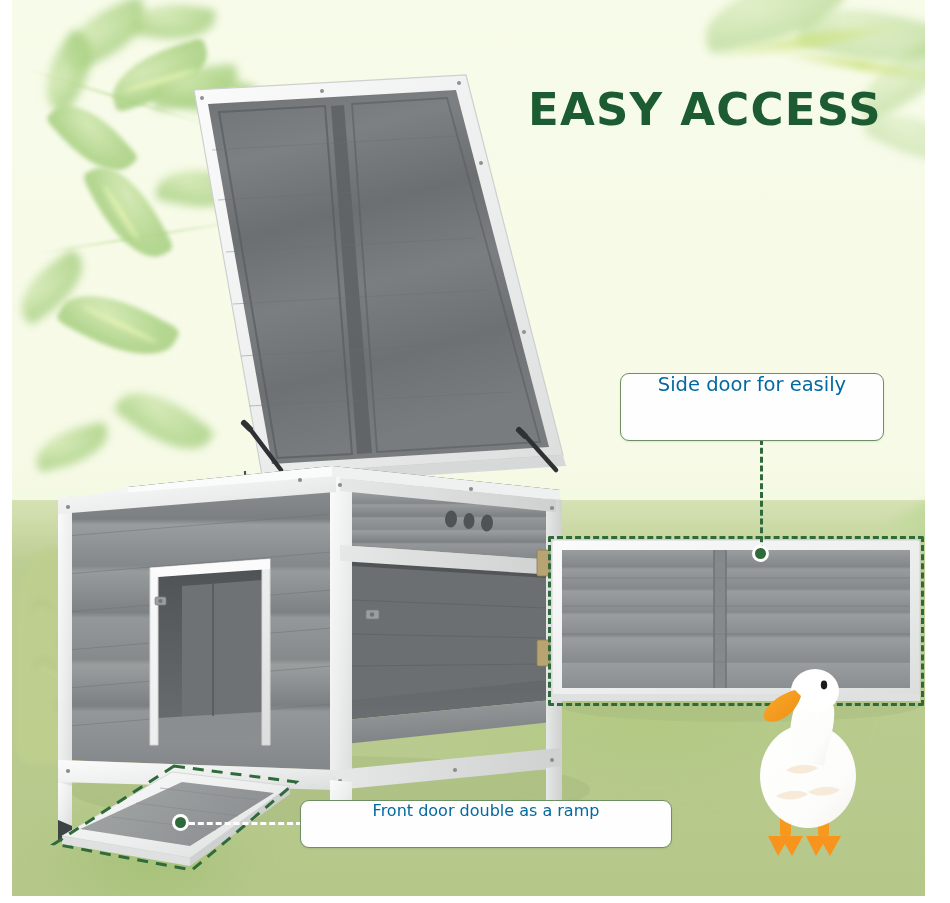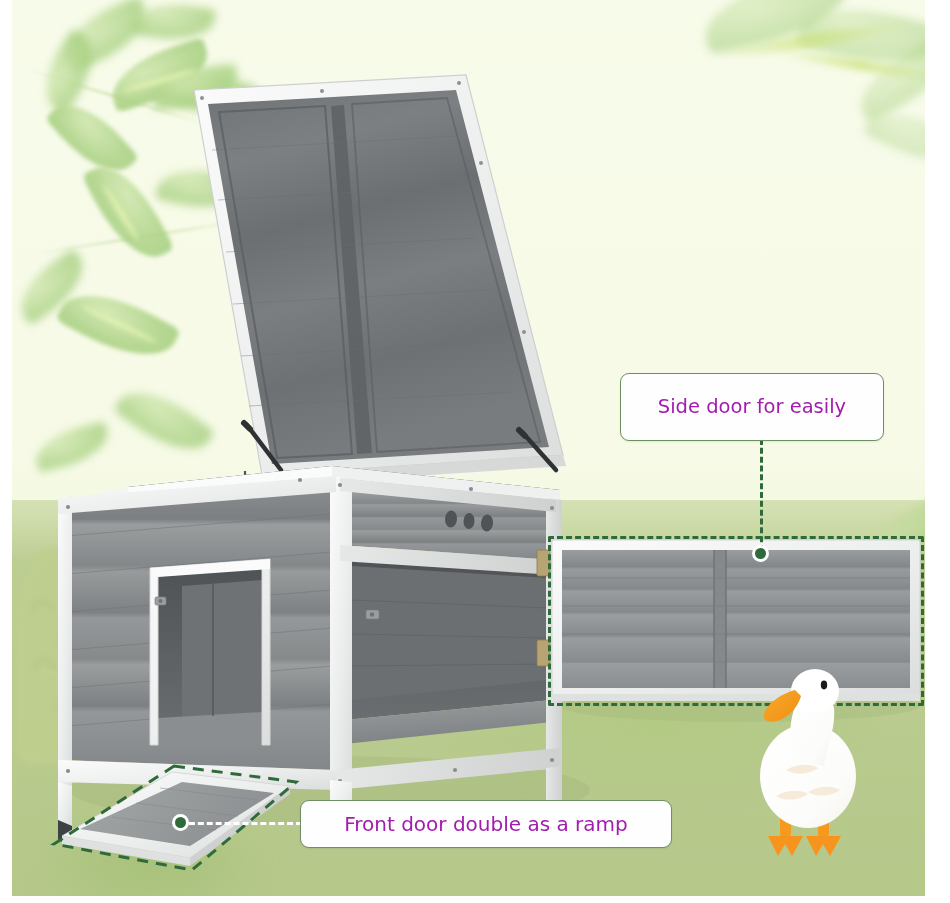--- a/index.html
+++ b/index.html
@@ -79,26 +79,26 @@
 
   
   .coop{position:absolute;left:0;top:0;width:950px;height:903px;pointer-events:none;}
   .coop svg{display:block;}
 
   
   .callout{
     position:absolute;background:#fefefe;
     border:1.4px solid #6d8f62;border-radius:9px;
     box-shadow:0 1px 2px rgba(60,80,45,.10);
-    display:flex;align-items:center;justify-content:center;
-    text-align:center;color:#a21caf;
+    display:flex;justify-content:center;
+    text-align:center;color:#0369a1;
     font-family:"DejaVu Sans","Liberation Sans",sans-serif;
   }
   #callout-side{left:620px;top:373px;width:262px;height:66px;font-size:19.5px;line-height:1.14;}
-  #callout-ramp{left:300px;top:800px;width:370px;height:46px;font-size:20px;}
+  #callout-ramp{left:300px;top:800px;width:370px;height:46px;font-size:16px;}
 
   .vline{
     position:absolute;width:0;border-left:3px dashed #2f6b3a;
   }
   .hline{
     position:absolute;height:0;border-top:3px dashed #ffffff;
   }
   .dot{
     position:absolute;width:17px;height:17px;border-radius:50%;
     background:#2f6b3a;border:3px solid #ffffff;box-sizing:border-box;
@@ -421,20 +421,21 @@
   </div>
 
   <div class="dash-box" id="hl-side" style="left:548px;top:536px;width:376px;height:170px;"></div>
 
   <div style="position:absolute;left:0;top:0;width:950px;height:903px;pointer-events:none;">
     <svg width="950" height="903" viewBox="0 0 950 903">
       <polygon points="174,766 296,782 192,870 54,844" fill="none" stroke="#2f6b3a" stroke-width="3" stroke-dasharray="11,8"></polygon>
     </svg>
   </div>
 
+  <div class="title">EASY ACCESS</div>
 
   <div class="vline" style="left:760px;top:439px;height:112px;"></div>
   <div class="dot" style="left:752px;top:545px;"></div>
 
   <div class="callout" id="callout-side">
     <div>
       <div>Side door for easily</div>
     </div>
   </div>
 

